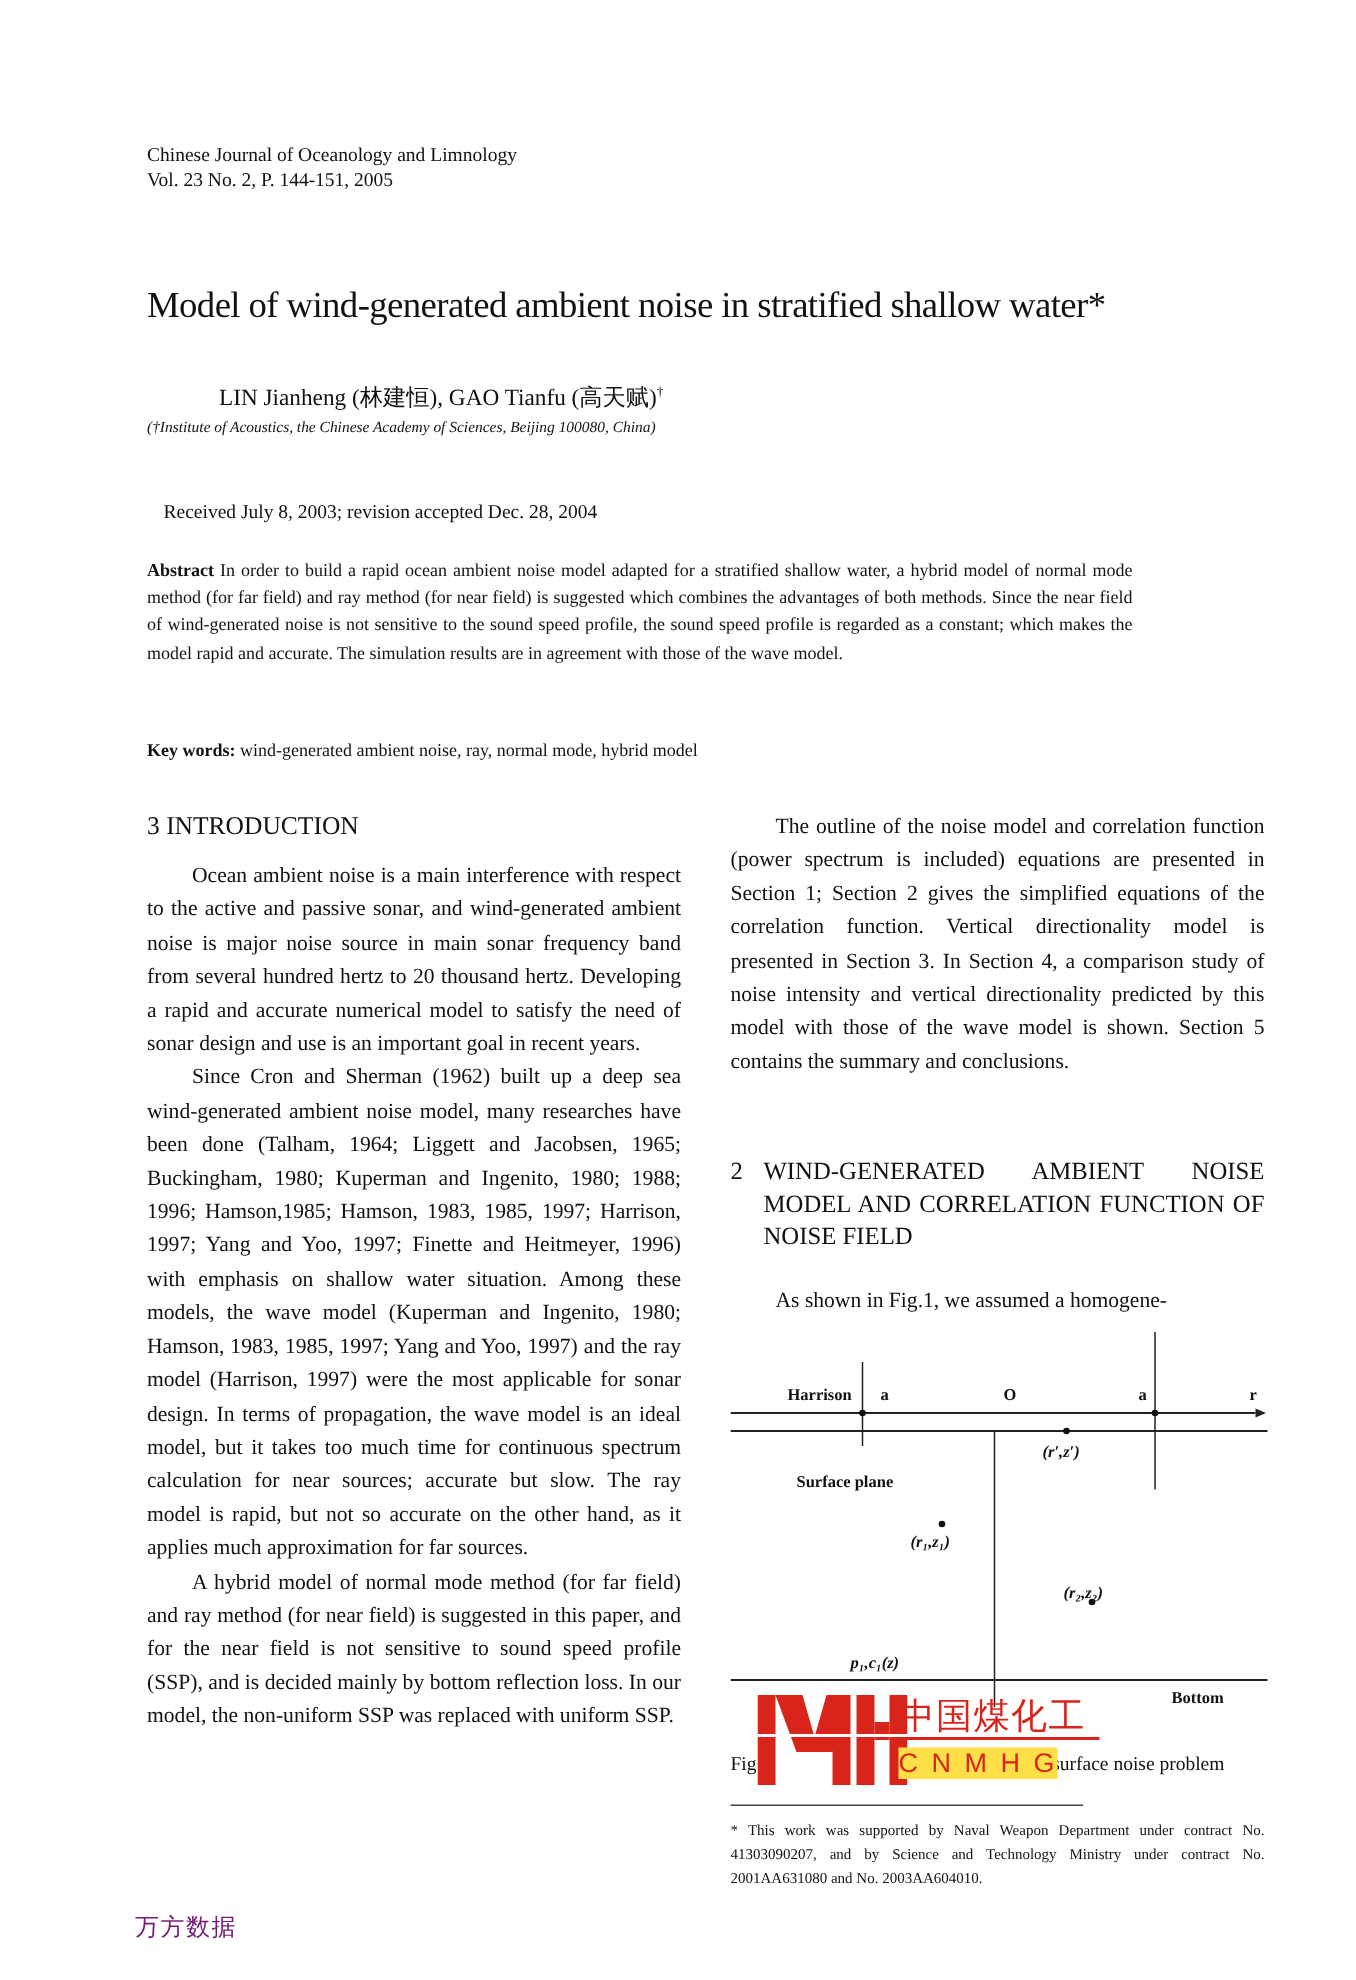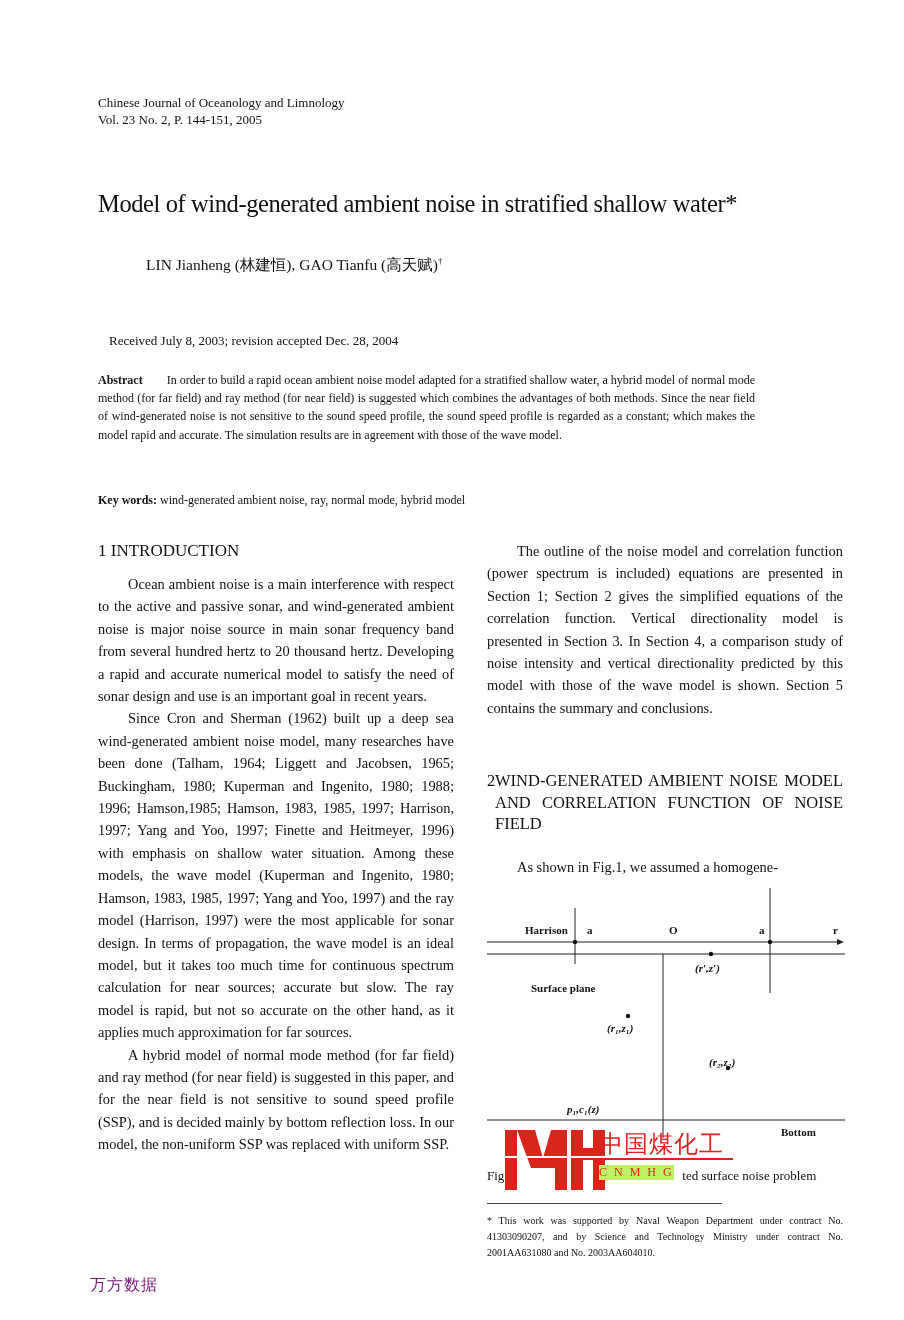--- a/index.html
+++ b/index.html
@@ -6,29 +6,29 @@
   body { width:904px; height:1320px; position:relative; overflow:hidden;
          font-family:"Liberation Serif","DejaVu Serif",serif; color:#111; }
   .abs { position:absolute; }
   .journal { left:98px; top:94px; font-size:13px; line-height:17px; }
   .title { left:98px; top:190px; font-size:24.5px; letter-spacing:-0.4px; white-space:nowrap; }
   .authors { left:98px; top:255px; font-size:15.5px; white-space:nowrap;margin-left:48px; }
   .authors sup { font-size:9px; }
   .affil { left:98px; top:278px; font-size:10.3px; font-style:italic; line-height:15px; white-space:nowrap; }
   .received { left:109px; top:333px; font-size:13px; white-space:nowrap; }
   .abstract { left:98px; top:371px; width:657px; font-size:12px; line-height:18.2px; text-align:justify; }
-  .abstract b { margin-right:24px; }
+  .abstract b { margin-right:4px; }
   .keywords { left:98px; top:493px; font-size:12px; white-space:nowrap; }
   .h1 { font-size:17px; line-height:22px; }
   .col-left { left:98px; width:356px; }
   .col-right { left:487px; width:356px; }
   p.body { margin:0; font-size:14.4px; line-height:22.4px; text-align:justify; text-indent:30px; }
   .sec2 { left:487px; top:770px; width:356px; font-size:16.5px; line-height:21.5px; text-align:justify; }
   .sec2 .num { position:absolute; left:0; top:0; }
-  .sec2 .txt { margin-left:8px; display:block; }
+  .sec2 .txt { margin-left:22px; display:block; }
   .fig { left:487px; top:888px; width:360px; height:260px; }
   .fig svg { position:absolute; left:0; top:0; }
   .fig .lbl { position:absolute; font-size:11px; white-space:nowrap; }
   .figcap { left:487px; top:1168px; font-size:13px; white-space:nowrap; }
   .logo { left:505px; top:1128px; width:240px; height:62px; }
   .footnote-rule { left:487px; top:1203px; width:235px; height:1px; background:#444; }
   .footnote { left:487px; top:1213px; width:356px; font-size:10px; line-height:16px; text-align:justify; }
   .wanfang { left:90px; top:1275px; font-family:"DejaVu Sans",sans-serif; font-size:16px; color:#701a75; letter-spacing:1px; }
 </style>
 </head>
@@ -39,33 +39,34 @@
   <div>Vol. 23 No. 2, P. 144-151, 2005</div>
 </div>
 
 <div class="abs title">Model of wind-generated ambient noise in stratified shallow water*</div>
 
 <div class="abs authors">
   <span>LIN Jianheng (林建恒), GAO Tianfu (高天赋)</span><sup>†</sup>
 </div>
 
 <div class="abs affil">
+  <div>(†Institute of Acoustics, the Chinese Academy of Sciences, Beijing 100080, China)</div>
 </div>
 
 <div class="abs received">Received July 8, 2003; revision accepted Dec. 28, 2004</div>
 
 <div class="abs abstract">
   <b>Abstract</b><span>In order to build a rapid ocean ambient noise model adapted for a stratified shallow water, a hybrid model of normal mode method (for far field) and ray method (for near field) is suggested which combines the advantages of both methods. Since the near field of wind-generated noise is not sensitive to the sound speed profile, the sound speed profile is regarded as a constant; which makes the model rapid and accurate. The simulation results are in agreement with those of the wave model.</span>
 </div>
 
 <div class="abs keywords">
   <b>Key words:</b> <span>wind-generated ambient noise, ray, normal mode, hybrid model</span>
 </div>
 
-<div class="abs col-left h1" style="top:540px">1 INTRODUCTION</div>
+<div class="abs col-left h1" style="top:540px">3 INTRODUCTION</div>
 <div class="abs col-left" style="top:573px">
   <p class="body">Ocean ambient noise is a main interference with respect to the active and passive sonar, and wind-generated ambient noise is major noise source in main sonar frequency band from several hundred hertz to 20 thousand hertz. Developing a rapid and accurate numerical model to satisfy the need of sonar design and use is an important goal in recent years.</p>
   <p class="body">Since Cron and Sherman (1962) built up a deep sea wind-generated ambient noise model, many researches have been done (Talham, 1964; Liggett and Jacobsen, 1965; Buckingham, 1980; Kuperman and Ingenito, 1980; 1988; 1996; Hamson,1985; Hamson, 1983, 1985, 1997; Harrison, 1997; Yang and Yoo, 1997; Finette and Heitmeyer, 1996) with emphasis on shallow water situation. Among these models, the wave model (Kuperman and Ingenito, 1980; Hamson, 1983, 1985, 1997; Yang and Yoo, 1997) and the ray model (Harrison, 1997) were the most applicable for sonar design. In terms of propagation, the wave model is an ideal model, but it takes too much time for continuous spectrum calculation for near sources; accurate but slow. The ray model is rapid, but not so accurate on the other hand, as it applies much approximation for far sources.</p>
   <p class="body">A hybrid model of normal mode method (for far field) and ray method (for near field) is suggested in this paper, and for the near field is not sensitive to sound speed profile (SSP), and is decided mainly by bottom reflection loss. In our model, the non-uniform SSP was replaced with uniform SSP.</p>
 </div>
 
 <div class="abs col-right" style="top:540px">
   <p class="body">The outline of the noise model and correlation function (power spectrum is included) equations are presented in Section 1; Section 2 gives the simplified equations of the correlation function. Vertical directionality model is presented in Section 3. In Section 4, a comparison study of noise intensity and vertical directionality predicted by this model with those of the wave model is shown. Section 5 contains the summary and conclusions.</p>
 </div>
 
@@ -116,19 +117,19 @@
     <polygon points="12,2 30,2 38,30 46,2 62,2 50,40 26,40" fill="#d9241c"></polygon>
     <rect x="28" y="40" width="14" height="22" fill="#d9241c" opacity="0"></rect>
     <rect x="50" y="2" width="12" height="60" fill="#d9241c"></rect>
     <rect x="66" y="2" width="12" height="60" fill="#d9241c"></rect>
     <rect x="78" y="20" width="10" height="12" fill="#d9241c"></rect>
     <rect x="88" y="2" width="12" height="60" fill="#d9241c"></rect>
     <rect x="0" y="28" width="100" height="2" fill="#fff"></rect>
   </svg>
   <span style="position:absolute;left:94px;top:0;font-family:'DejaVu Sans',sans-serif;font-size:24px;color:#d9241c;letter-spacing:1px">中国煤化工</span>
   <div style="position:absolute;left:92px;top:30px;width:136px;height:2px;background:#d9241c"></div>
-  <span style="position:absolute;left:94px;top:37px;font-family:Liberation Serif, serif;font-size:12px;color:#d9241c;letter-spacing:2px;background:#bef264">C N M H G</span>
+  <span style="position:absolute;left:94px;top:37px;font-family:Liberation Sans, sans-serif;font-size:18px;color:#d9241c;letter-spacing:2px;background:#fde047">C N M H G</span>
 </div>
 
 <div class="abs footnote-rule"></div>
 <div class="abs footnote">* This work was supported by Naval Weapon Department under contract No. 41303090207, and by Science and Technology Ministry under contract No. 2001AA631080 and No. 2003AA604010.</div>
 
 <div class="abs wanfang">万方数据</div>
 
 </body></html>

